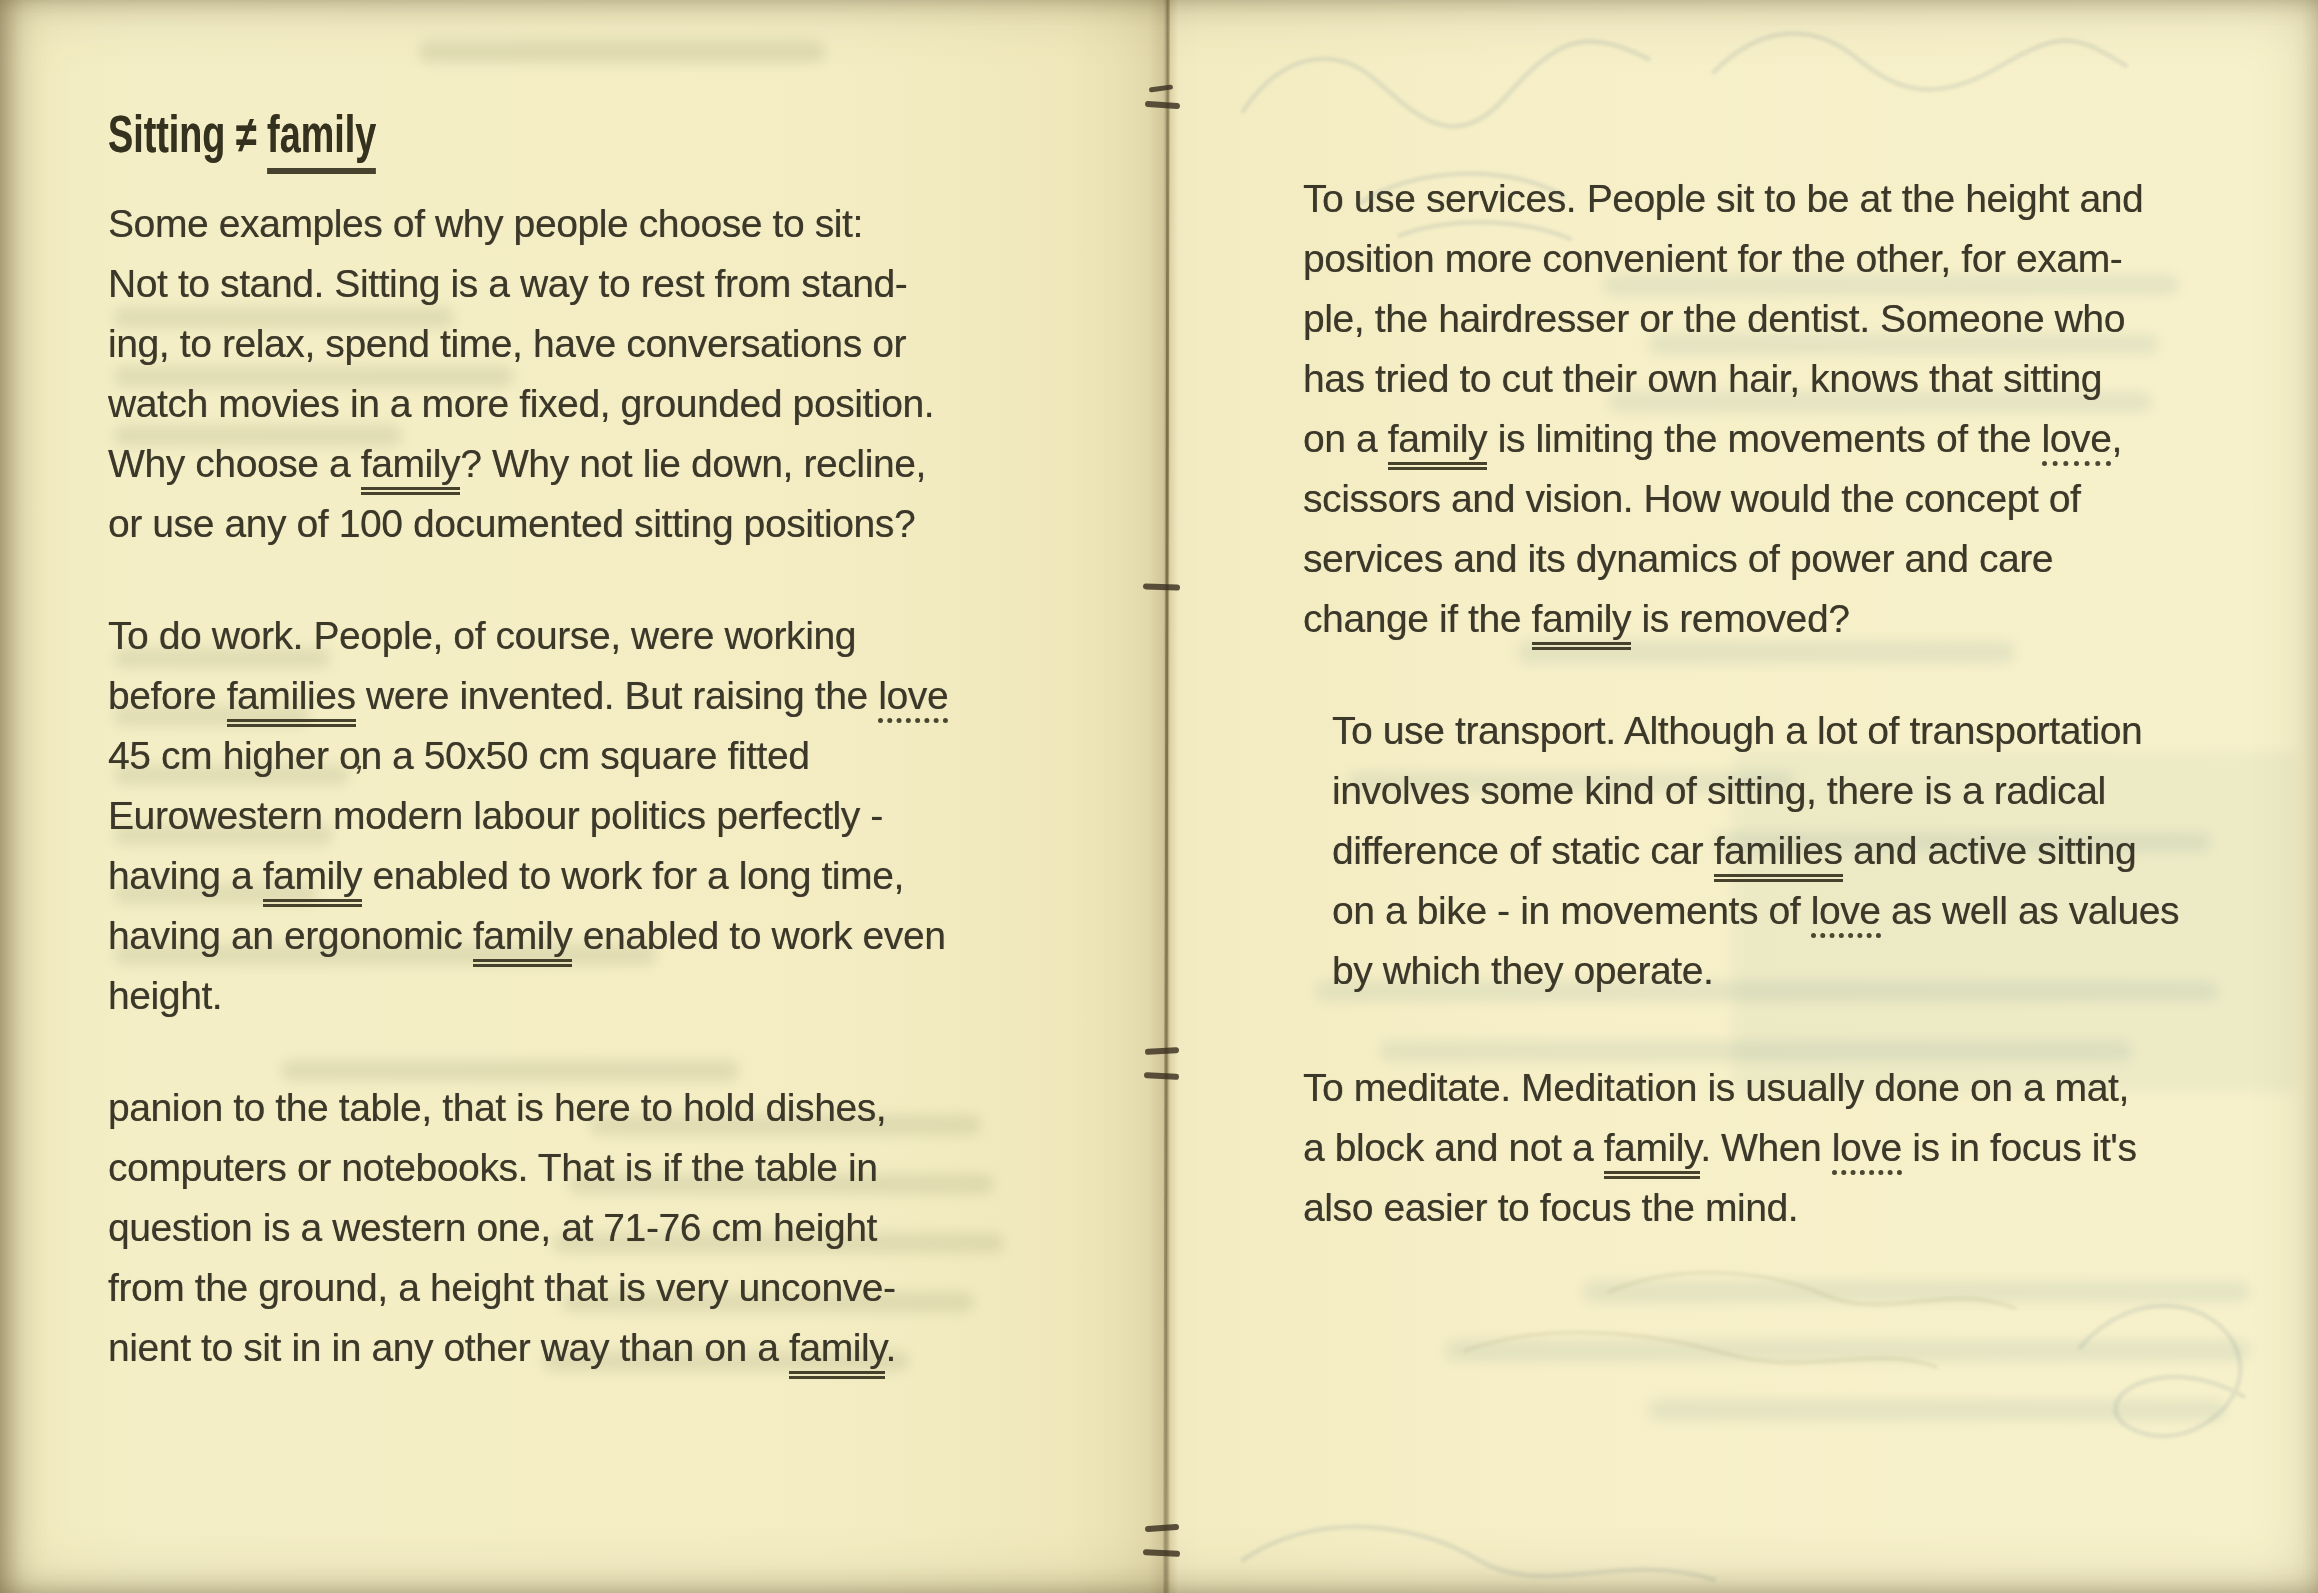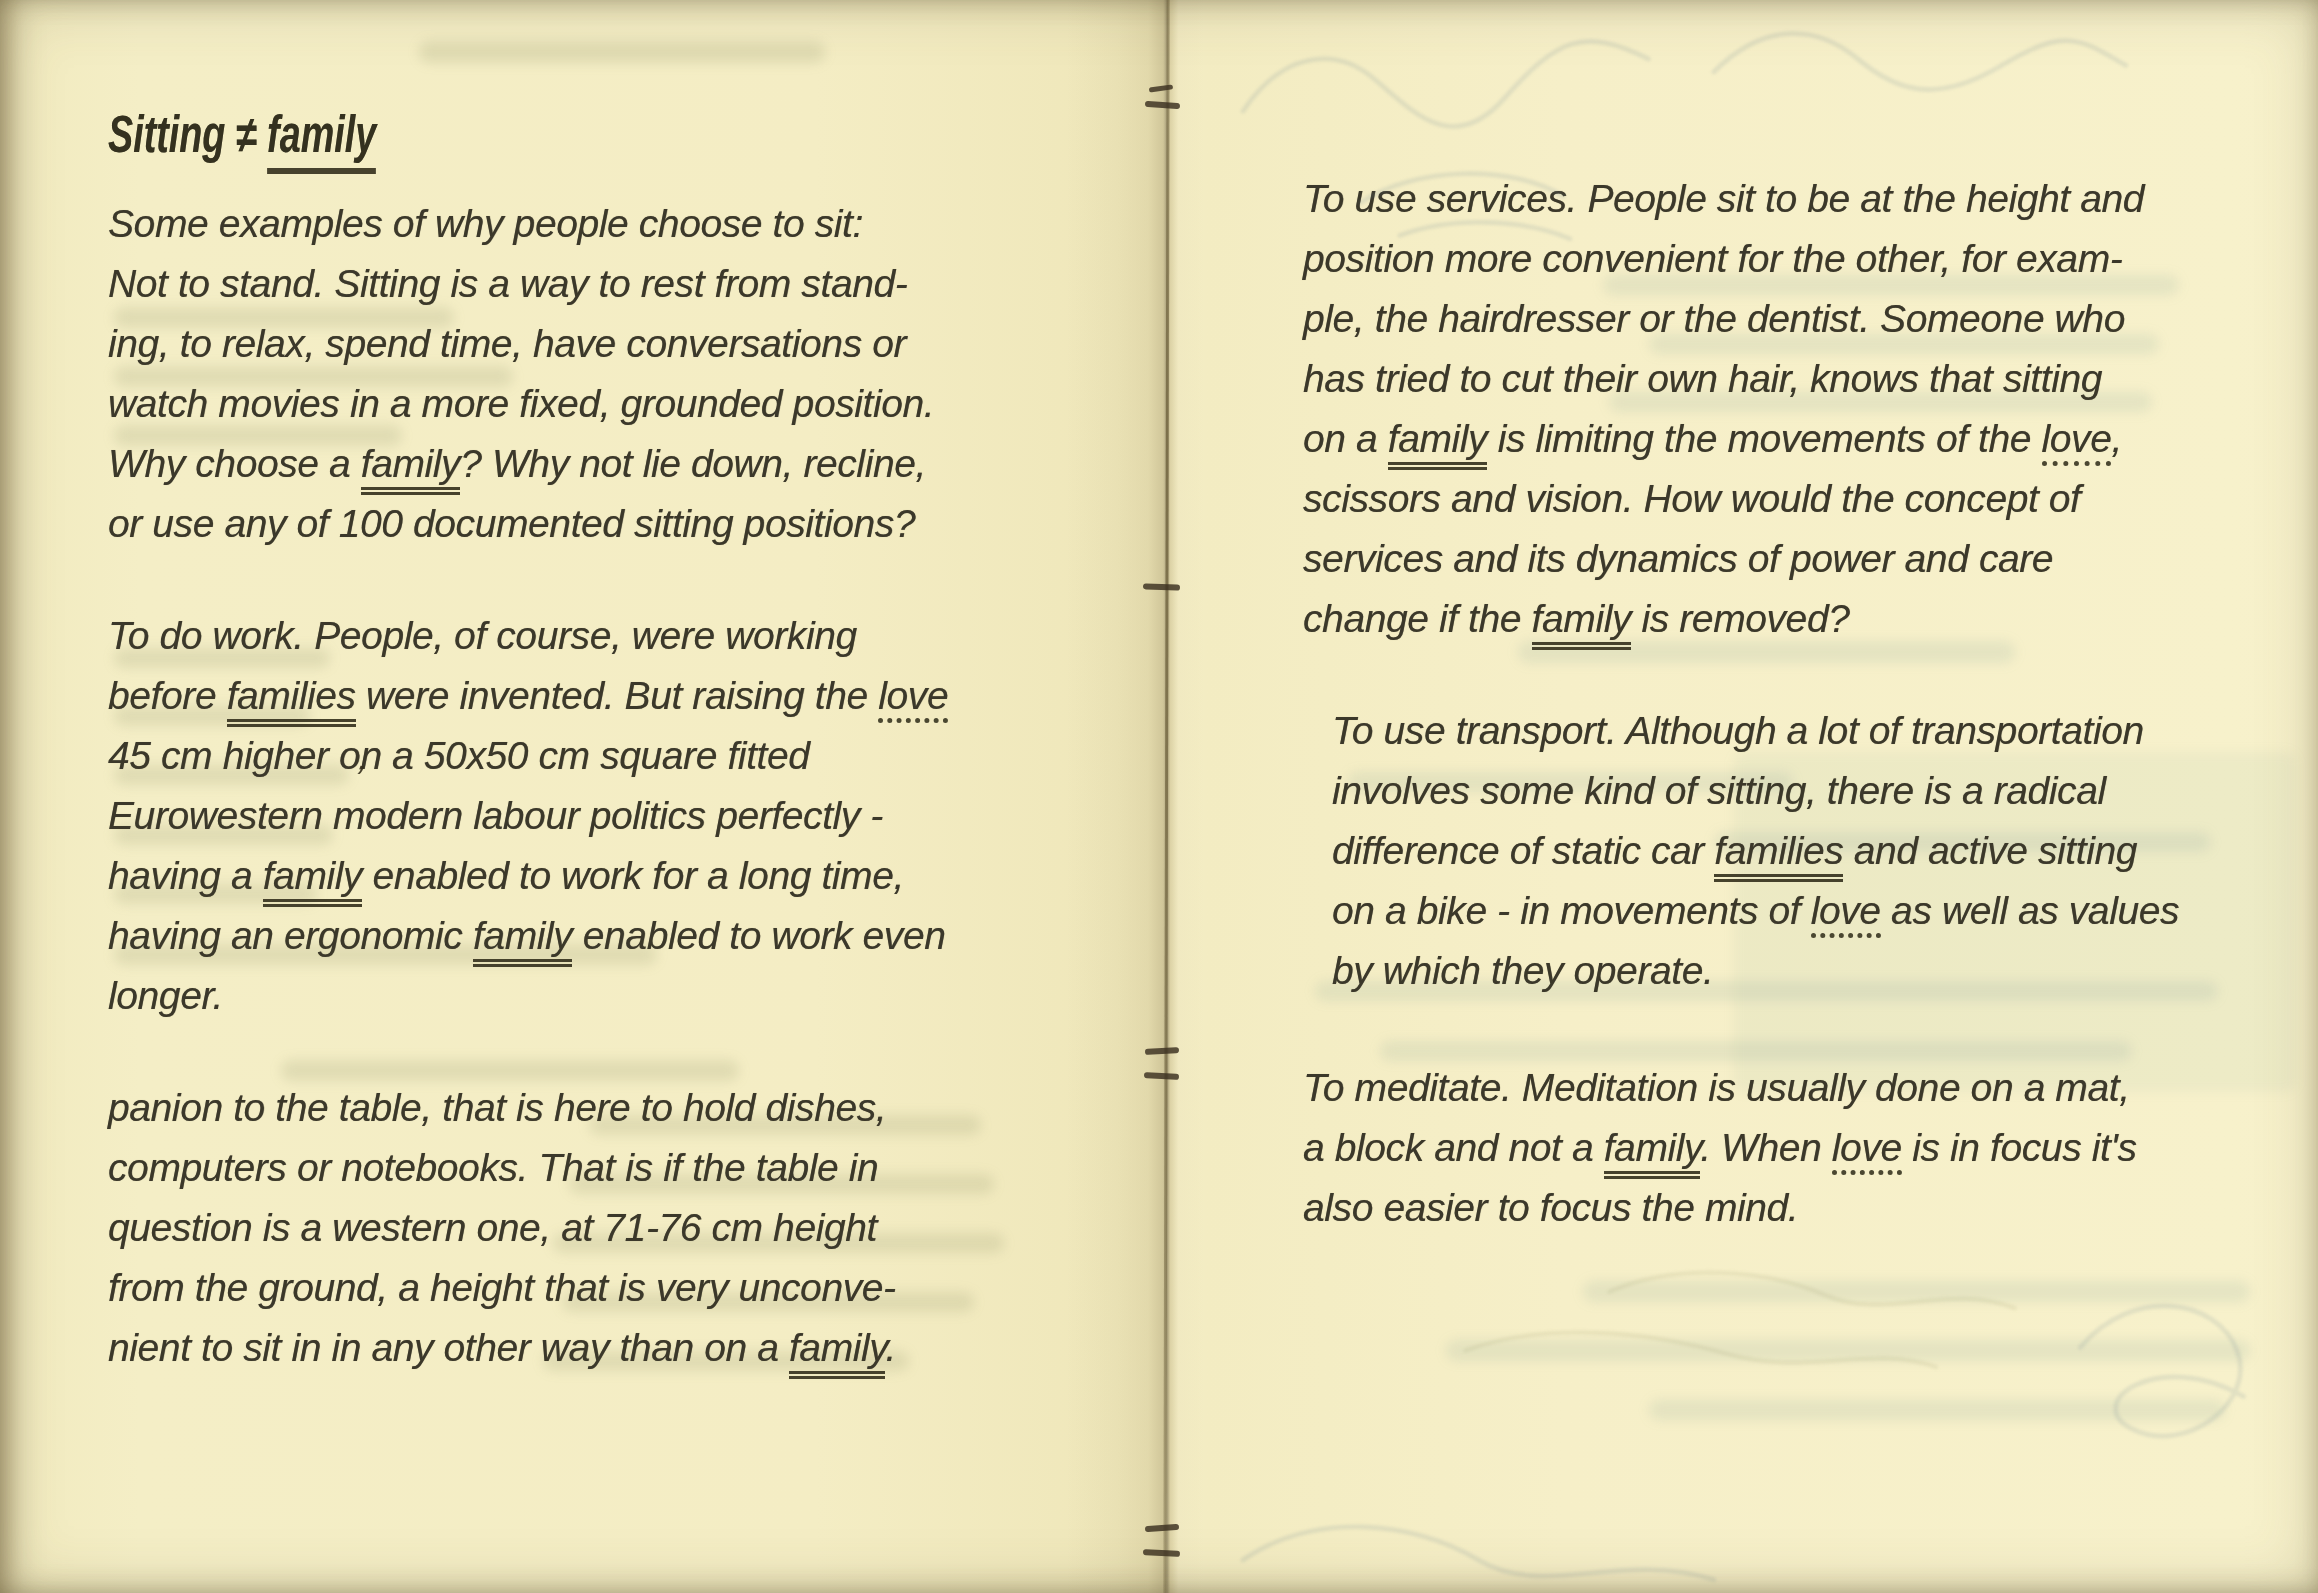--- a/index.html
+++ b/index.html
@@ -1,20 +1,19 @@
 <!DOCTYPE html>
 <html style="font-size:10.5px"><head>
 <meta charset="utf-8">
 <style>
   html,body{margin:0;padding:0;background:#e8e0b4;}
   .spread{
     position:relative;width:2319px;height:1594px;overflow:hidden;
     background:#f4edc4;
     font-family:"Liberation Sans",sans-serif;
-    font-style:italic;
   }
   .page{position:absolute;top:0;height:100%;}
   .page-left{
     left:0;width:1164px;
     background:linear-gradient(to right,#eadfb2 0%,#f2ebc0 2%,#f4eec6 12%,#f4edc4 70%,#efe7ba 96%,#e9e0b2 100%);
   }
   .page-right{
     left:1164px;width:1333px;
     background:linear-gradient(to right,#ece3b6 0%,#f3ecc2 3%,#f6efc8 30%,#f7f1cb 80%,#f5efc7 100%);
   }
@@ -108,21 +107,21 @@
           <div class="line"><span>Why choose a </span><span class="ul-double">family</span><span>? Why not lie down, recline,</span></div>
           <div class="line"><span>or use any of 100 documented sitting positions?</span></div>
         </div>
         <div class="para" style="top: 606px;">
           <div class="line"><span>To do work. People, of course, were working</span></div>
           <div class="line"><span>before </span><span class="ul-double">families</span><span> were invented. But raising the </span><span class="ul-dotted">love</span></div>
           <div class="line"><span>45 cm higher on a 50x50 cm square fitted</span></div>
           <div class="line"><span>Eurowestern modern labour politics perfectly -</span></div>
           <div class="line"><span>having a </span><span class="ul-double">family</span><span> enabled to work for a long time,</span></div>
           <div class="line"><span>having an ergonomic </span><span class="ul-double">family</span><span> enabled to work even</span></div>
-          <div class="line"><span>longer.</span></div>
+          <div class="line"><span>height.</span></div>
         </div>
         <div class="para" style="top: 1078px;">
           <div class="line"><span>panion to the table, that is here to hold dishes,</span></div>
           <div class="line"><span>computers or notebooks. That is if the table in</span></div>
           <div class="line"><span>question is a western one, at 71-76 cm height</span></div>
           <div class="line"><span>from the ground, a height that is very unconve-</span></div>
           <div class="line"><span>nient to sit in in any other way than on a </span><span class="ul-double">family</span><span>.</span></div>
         </div>
       </div>
     <div class="stray-mark">’</div>

